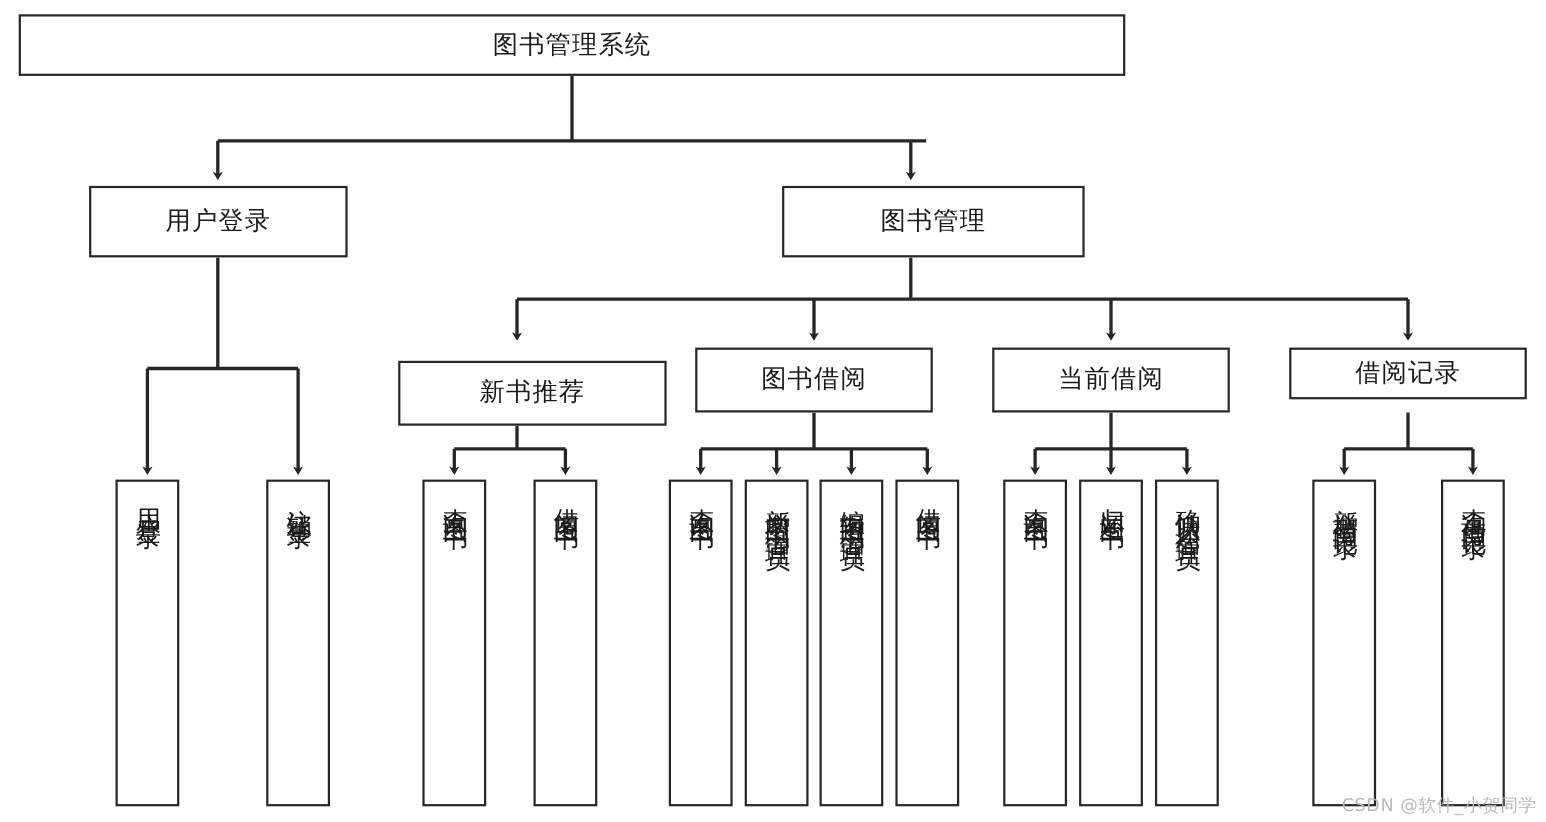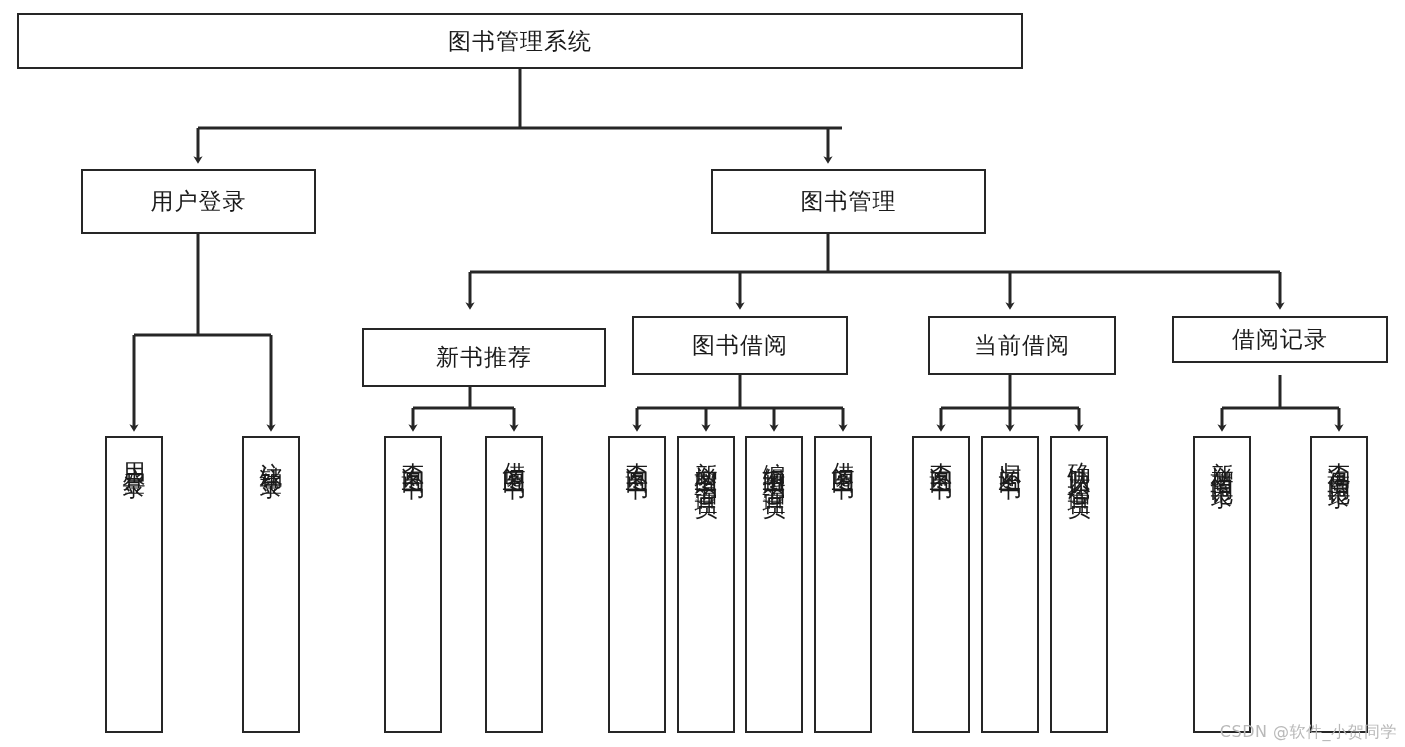--- a/index.html
+++ b/index.html
@@ -137,21 +137,21 @@
   <div class="node h-node" style="left:711px; top:169px; width:275px; height:65px;">
     <span class="node-label">图书管理</span>
   </div>
 
   <div class="node h-node" style="left:362px; top:316px; width:244px; height:59px;margin-top:12px;">
     <span class="node-label">新书推荐</span>
   </div>
   <div class="node h-node" style="left:632px; top:316px; width:216px; height:59px;">
     <span class="node-label">图书借阅</span>
   </div>
-  <div class="node h-node" style="left:902px; top:316px; width:188px; height:59px;margin-left:26px;">
+  <div class="node h-node" style="left:902px; top:316px; width:216px; height:59px;">
     <span class="node-label">当前借阅</span>
   </div>
   <div class="node h-node" style="left:1172px; top:316px; width:216px; height:47px;">
     <span class="node-label">借阅记录</span>
   </div>
 
   <div class="node v-node" style="left:105px; top:436px; width:58px; height:297px;">
     <span class="node-label">用户登录</span>
   </div>
   <div class="node v-node" style="left:242px; top:436px; width:58px; height:297px;">

